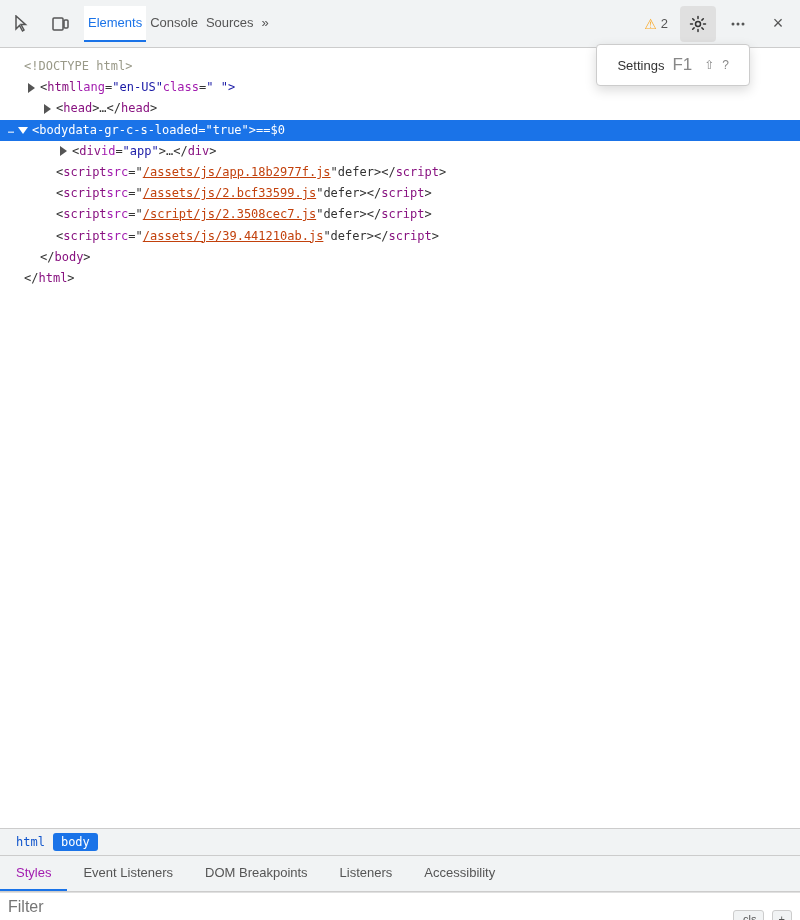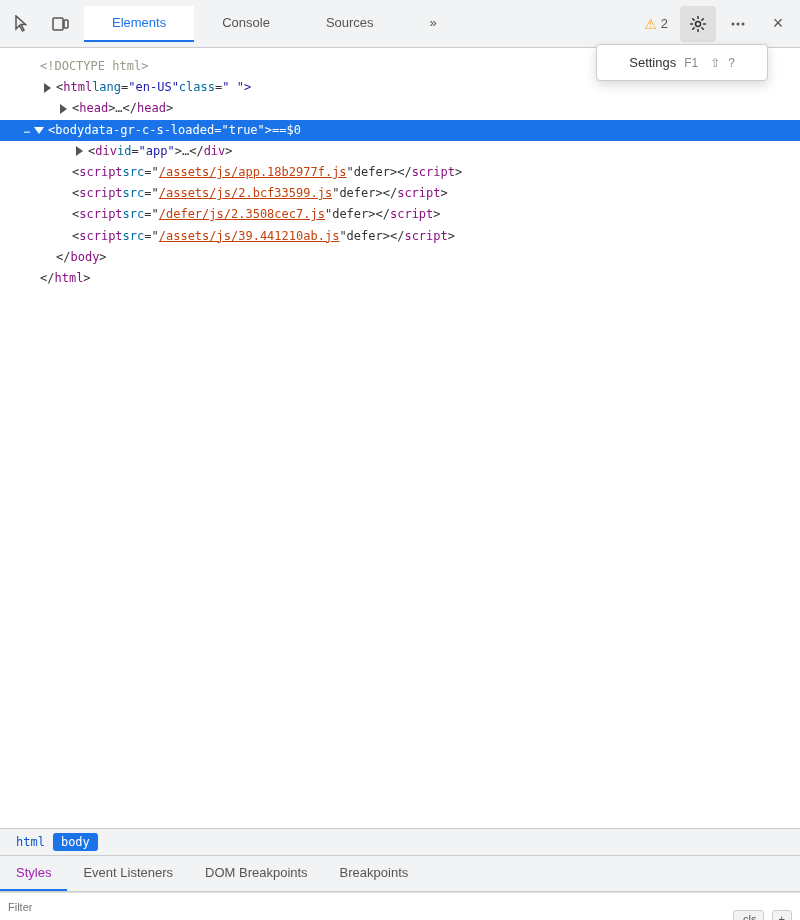--- a/index.html
+++ b/index.html
@@ -46,21 +46,21 @@
     }
 
     .tab-bar {
       display: flex;
       align-items: flex-end;
       height: 100%;
       margin-left: 4px;
     }
 
     .tab {
-      padding: 0 28px;
+      padding: 0 4px;
       height: 36px;
       display: flex;
       align-items: center;
       font-size: 13px;
       color: #555;
       cursor: pointer;
       border-bottom: 2px solid transparent;
       white-space: nowrap;
     }
     .tab.active {
@@ -88,42 +88,42 @@
     }
 
     .warning-icon {
       font-size: 14px;
       color: #f9a825;
     }
 
     .settings-dropdown {
       position: absolute;
       top: 44px;
-      right: 32px;
+      right: 50px;
       background: #fff;
       border: 1px solid #ccc;
       border-radius: 4px;
       box-shadow: 0 4px 12px rgba(0,0,0,0.15);
-      padding: 4px 16px;
+      padding: 4px 4px;
       z-index: 100;
       display: flex;
       align-items: center;
     }
     .settings-dropdown-item {
       display: flex;
       align-items: center;
       padding: 6px 16px;
       font-size: 13px;
       color: #333;
       white-space: nowrap;
       gap: 8px;
     }
     .settings-dropdown-item .shortcut {
       color: #888;
-      font-size: 12px;
+      font-size: 17px;
     }
 
     
     .main-content {
       flex: 1;
       overflow: hidden;
       background: #fff;
       display: flex;
       flex-direction: column;
     }
@@ -133,21 +133,21 @@
       padding: 8px 0;
       font-family: 'Menlo', 'Consolas', 'Monaco', monospace;
       font-size: 12px;
       overflow: auto;
       line-height: 1.6;
     }
 
     .dom-line {
       display: flex;
       align-items: center;
-      padding: 1px 24px;
+      padding: 1px 8px;
       white-space: nowrap;
     }
 
     .dom-line.selected {
       background: #1a73e8;
       color: #fff;
     }
     .dom-line.selected * { color: #fff !important; }
 
     .indent { display: inline-block; width: 16px; flex-shrink: 0; }
@@ -173,21 +173,21 @@
     }
     .triangle-down {
       width: 0; height: 0;
       border-left: 5px solid transparent;
       border-right: 5px solid transparent;
       border-top: 7px solid #555;
     }
 
     .tag-bracket { color: #333; }
     .tag-name { color: #881280; }
-    .attr-name { color: #0369a1; }
+    .attr-name { color: #a21caf; }
     .attr-value { color: #1a1aa6; }
     .comment { color: #998; }
     .link-val { color: #c2410c; text-decoration: underline; cursor: pointer; }
 
     
     .breadcrumb-bar {
       display: flex;
       align-items: center;
       height: 28px;
       background: #f1f3f4;
@@ -245,21 +245,21 @@
       border-top: 1px solid #e0e0e0;
       padding: 0 8px;
       gap: 8px;
       flex-shrink: 0;
     }
 
     .filter-input {
       flex: 1;
       border: none;
       outline: none;
-      font-size: 11px;
+      font-size: 16px;
       color: #6d28d9;
       background: transparent;
     }
 
     .filter-btn {
       font-size: 11px;
       color: #555;
       cursor: pointer;
       padding: 2px 6px;
       border: 1px solid #ccc;
@@ -426,21 +426,21 @@
     </div>
 
     <div class="dom-line">
       <span class="indent3"></span>
       <span class="tag-bracket">&lt;</span>
         <span class="tag-name">script</span>
       <span> </span>
       <span class="attr-name">src</span>
         <span class="tag-bracket">=</span>
         <span class="tag-bracket">"</span>
-        <a class="link-val">/defer/js/2.3508cec7.js</a>
+        <a class="link-val">/script/js/2.3508cec7.js</a>
         <span class="tag-bracket">"</span>
       <span class="tag-bracket"> defer&gt;&lt;/</span>
         <span class="tag-name">script</span>
         <span class="tag-bracket">&gt;</span>
     </div>
 
     <div class="dom-line">
       <span class="indent3"></span>
       <span class="tag-bracket">&lt;</span>
         <span class="tag-name">script</span>
@@ -474,20 +474,21 @@
 
 <div class="breadcrumb-bar">
   <div class="breadcrumb-item">html</div>
   <div class="breadcrumb-item active">body</div>
 </div>
 
 <div class="bottom-tabs">
   <div class="bottom-tab active">Styles</div>
   <div class="bottom-tab">Event Listeners</div>
   <div class="bottom-tab">DOM Breakpoints</div>
-  <div class="bottom-tab">Breakpoints</div>
+  <div class="bottom-tab">Listeners</div>
+  <div class="bottom-tab">Accessibility</div>
 </div>
 
 <div class="filter-bar">
   <input class="filter-input" type="text" placeholder="Filter" style="">
   <span class="filter-btn">.cls</span>
   <span class="filter-btn">+</span>
 </div>
 
 </body></html>

